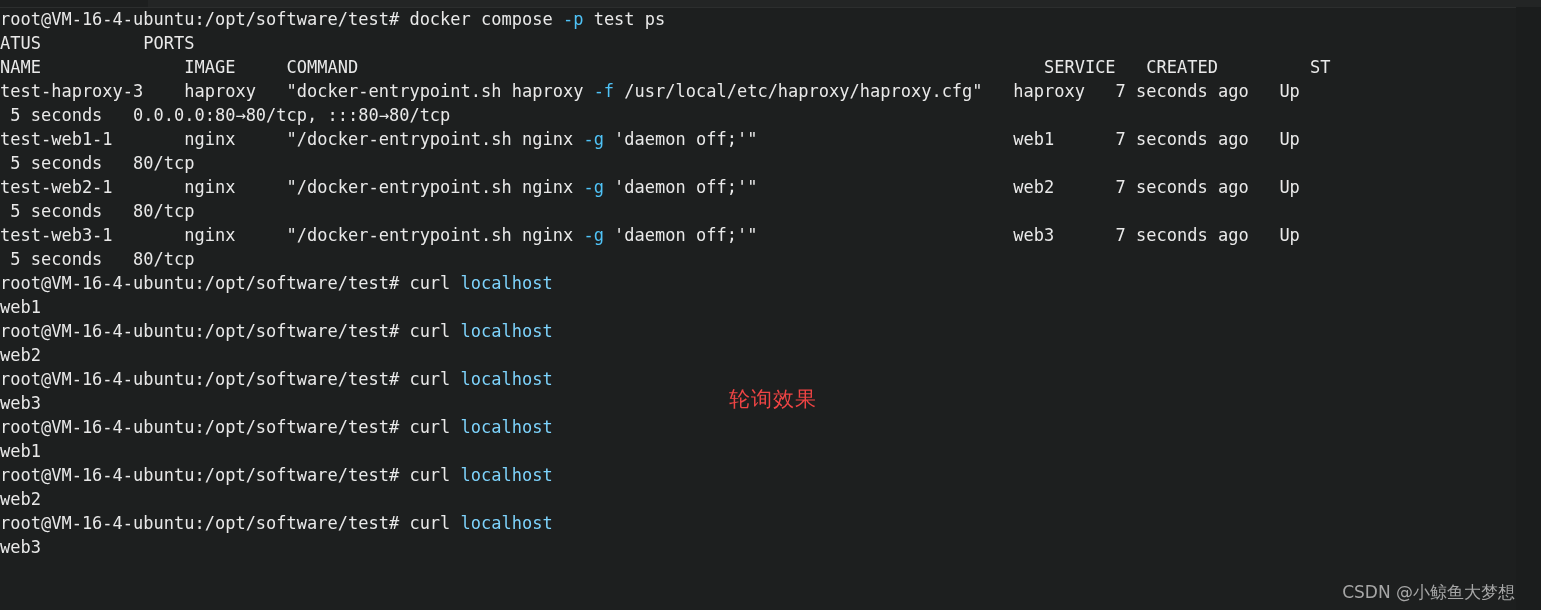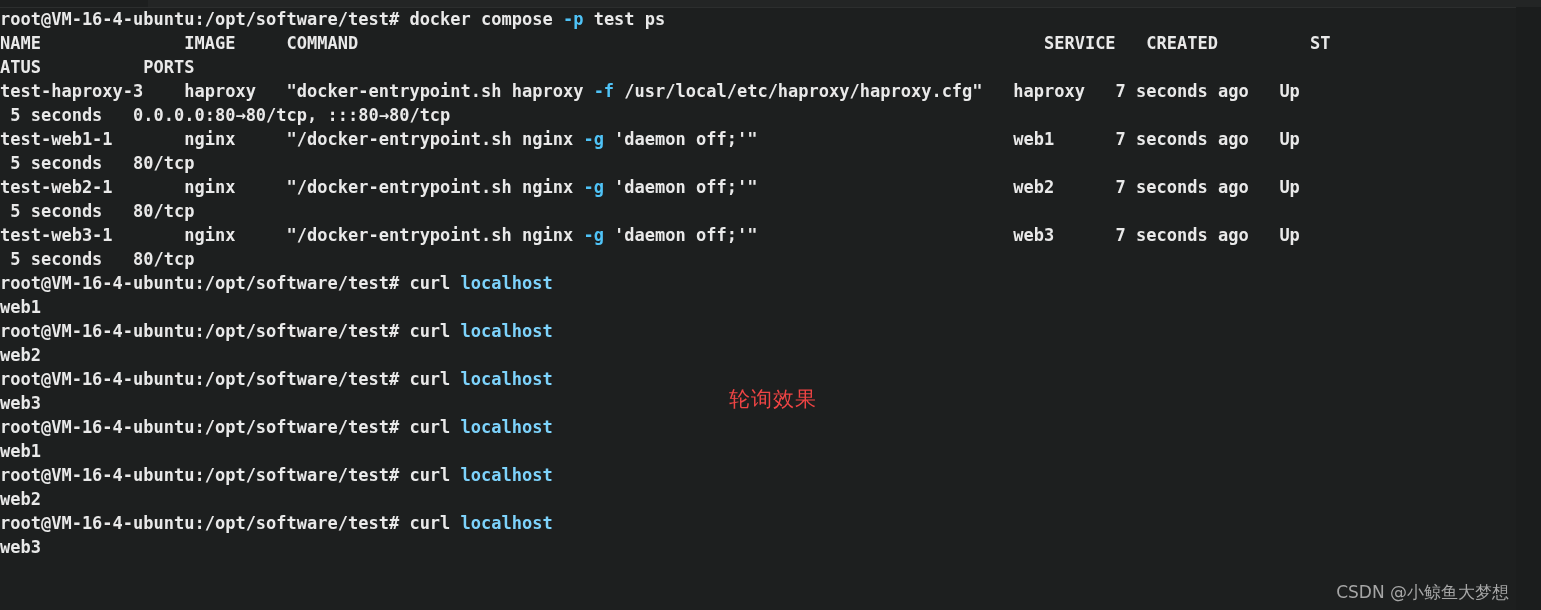--- a/index.html
+++ b/index.html
@@ -44,21 +44,20 @@
   }
   #screen {
     position: absolute;
     left: 0;
     top: 7px;
     width: 1516px;
     height: 603px;
     padding: 0;
     box-sizing: border-box;
     overflow: hidden;
-    font-weight: bold;
   }
   .row {
     height: 24px;
     white-space: pre;
     overflow: hidden;
   }
   .c-default { color: #e9e9e9; }
   .c-cyan    { color: #4fc3f7; }
   .c-magenta { color: #7dd3fc; }
 
@@ -68,21 +67,21 @@
     top: 386px;
     font-family: "DejaVu Sans", "Liberation Sans", sans-serif;
     font-size: 21px;
     line-height: 26px;
     color: #ef4444;
     letter-spacing: 1px;
     white-space: pre;
   }
   #watermark {
     position: absolute;
-    right: 32px;
+    right: 26px;
     bottom: 6px;
     font-family: "DejaVu Sans", "Liberation Sans", sans-serif;
     font-size: 17px;
     color: #b9b9b9;
     opacity: .88;
     white-space: pre;
   }
   .cursor {
     display: inline-block;
     width: 10px;
@@ -95,22 +94,22 @@
 <body>
 
 <div id="terminal">
 
   <div id="tabstrip">
     <div class="tab-seg" style="left:0px;width:148px;"></div>
   </div>
 
   <div id="screen">
       <div class="row"><span class="c-default">root@VM-16-4-ubuntu:/opt/software/test# docker compose </span><span class="c-cyan">-p</span><span class="c-default"> test ps</span></div>
+      <div class="row"><span class="c-default">ATUS          PORTS</span></div>
       <div class="row"><span class="c-default">NAME              IMAGE     COMMAND                                                                   SERVICE   CREATED         ST</span></div>
-      <div class="row"><span class="c-default">ATUS          PORTS</span></div>
       <div class="row"><span class="c-default">test-haproxy-3    haproxy   "docker-entrypoint.sh haproxy </span><span class="c-cyan">-f</span><span class="c-default"> /usr/local/etc/haproxy/haproxy.cfg"   haproxy   7 seconds ago   Up</span></div>
       <div class="row"><span class="c-default"> 5 seconds   0.0.0.0:80→80/tcp, :::80→80/tcp</span></div>
       <div class="row"><span class="c-default">test-web1-1       nginx     "/docker-entrypoint.sh nginx </span><span class="c-cyan">-g</span><span class="c-default"> 'daemon off;'"                         web1      7 seconds ago   Up</span></div>
       <div class="row"><span class="c-default"> 5 seconds   80/tcp</span></div>
       <div class="row"><span class="c-default">test-web2-1       nginx     "/docker-entrypoint.sh nginx </span><span class="c-cyan">-g</span><span class="c-default"> 'daemon off;'"                         web2      7 seconds ago   Up</span></div>
       <div class="row"><span class="c-default"> 5 seconds   80/tcp</span></div>
       <div class="row"><span class="c-default">test-web3-1       nginx     "/docker-entrypoint.sh nginx </span><span class="c-cyan">-g</span><span class="c-default"> 'daemon off;'"                         web3      7 seconds ago   Up</span></div>
       <div class="row"><span class="c-default"> 5 seconds   80/tcp</span></div>
       <div class="row"><span class="c-default">root@VM-16-4-ubuntu:/opt/software/test# curl </span><span class="c-magenta">localhost</span></div>
       <div class="row"><span class="c-default">web1</span></div>

